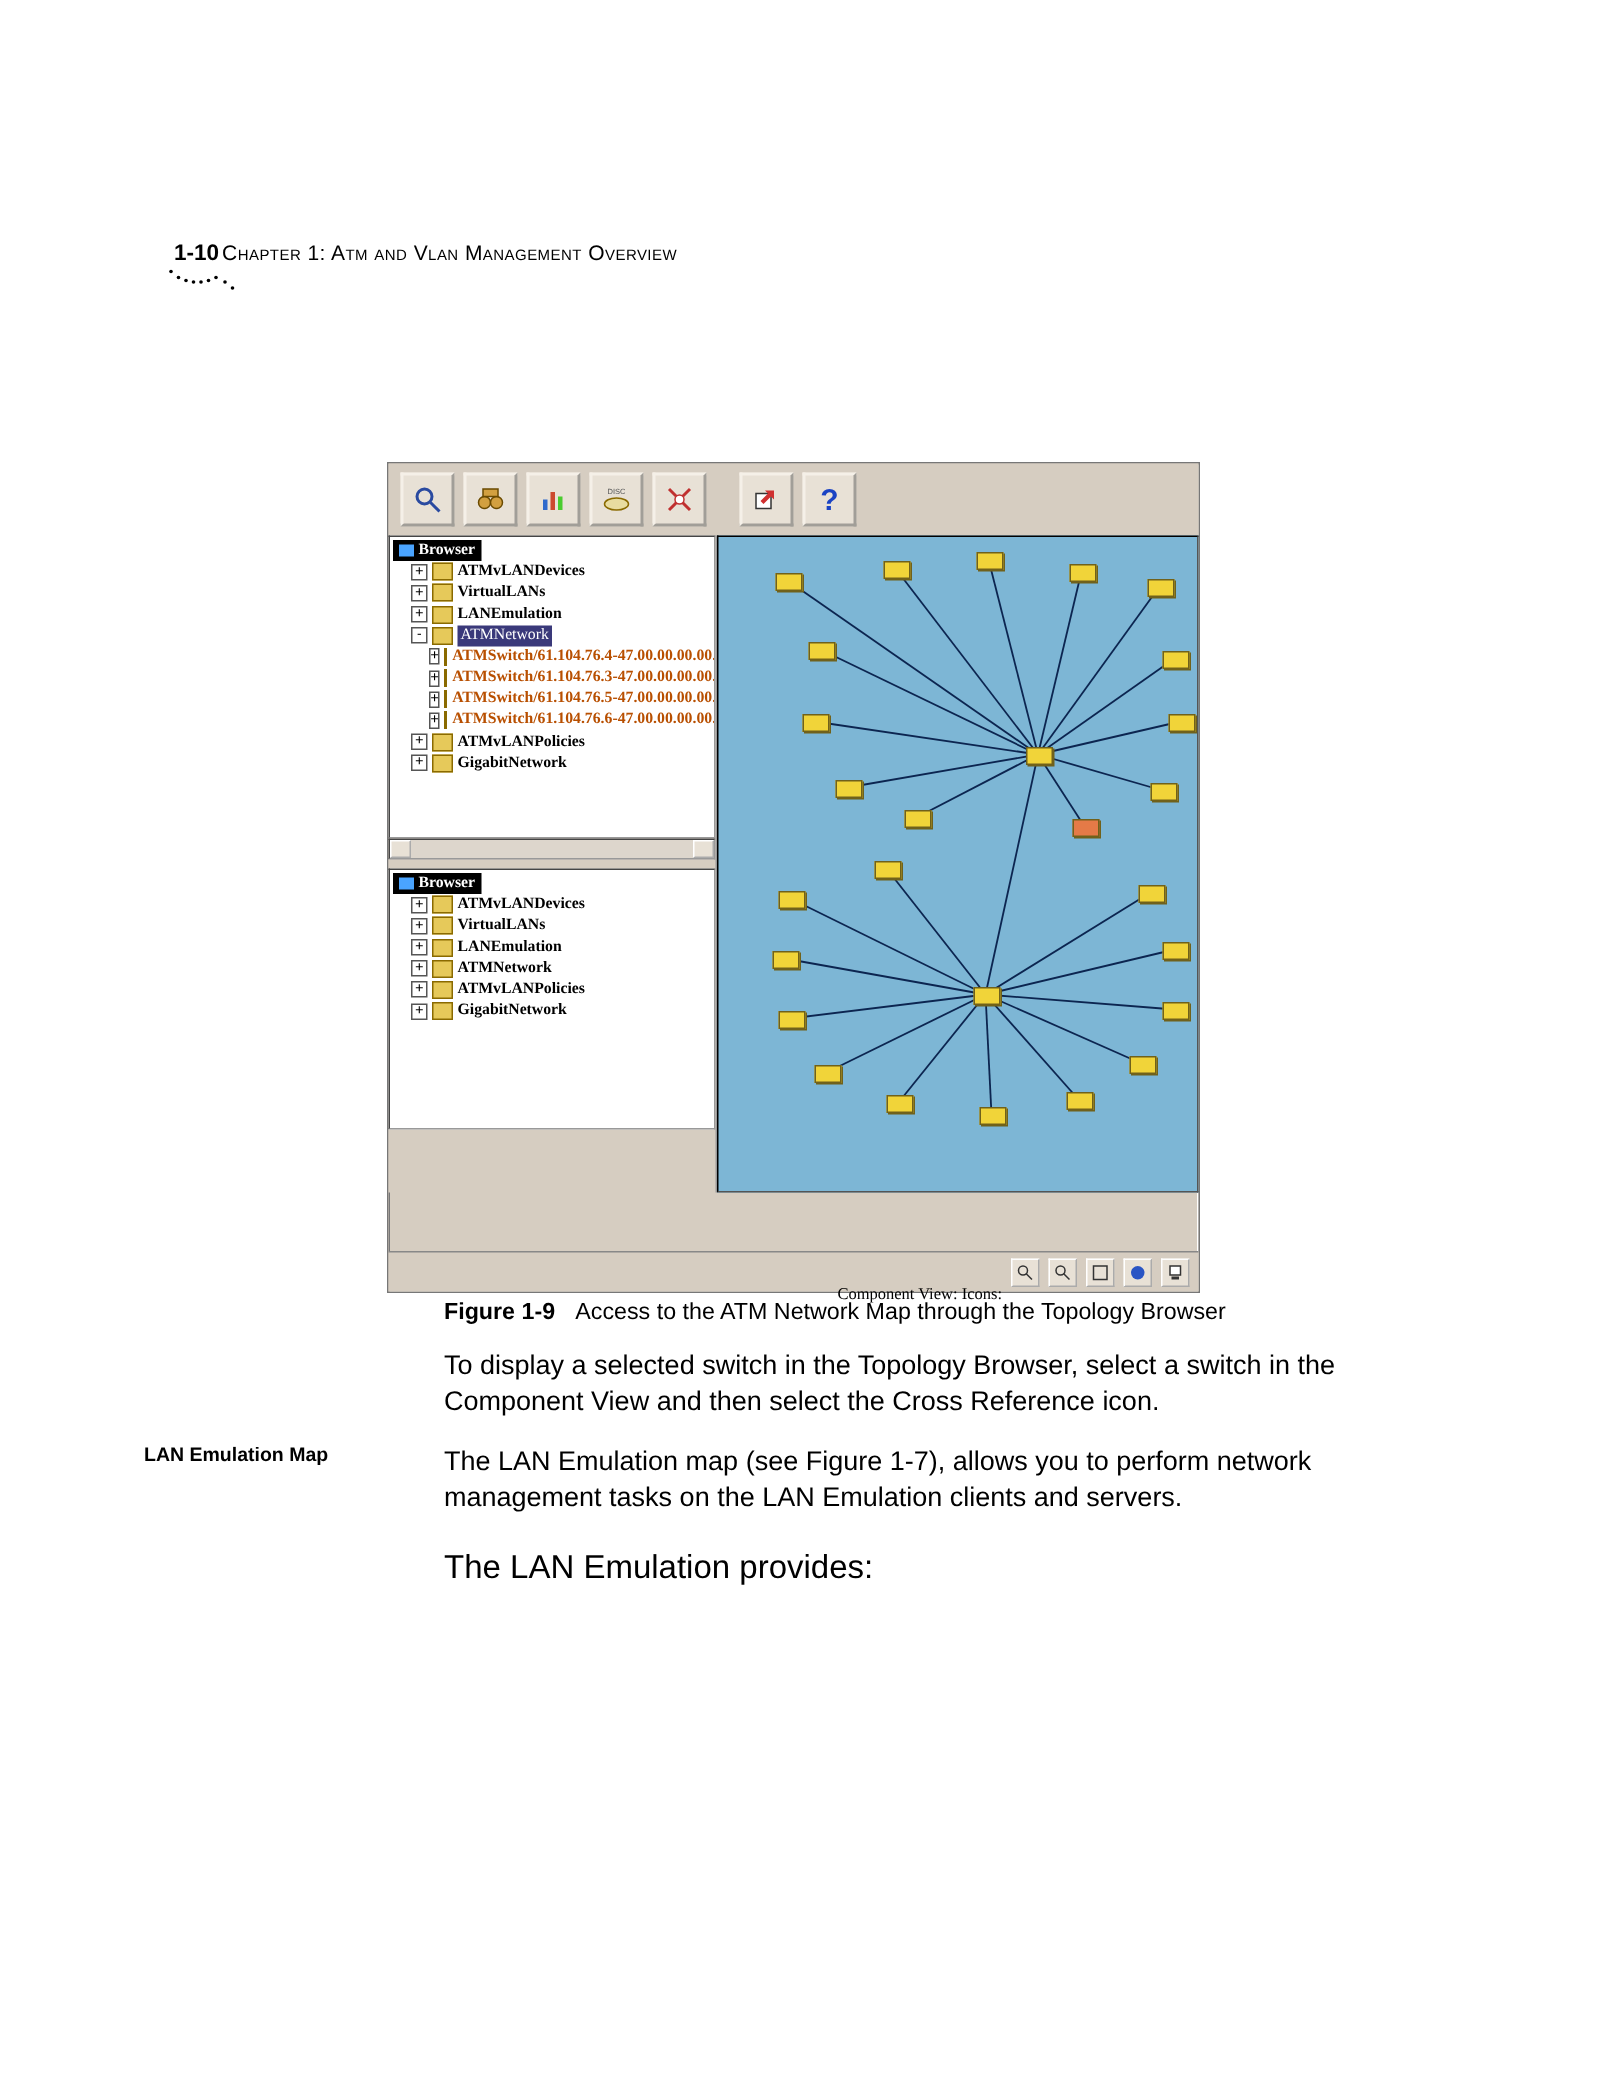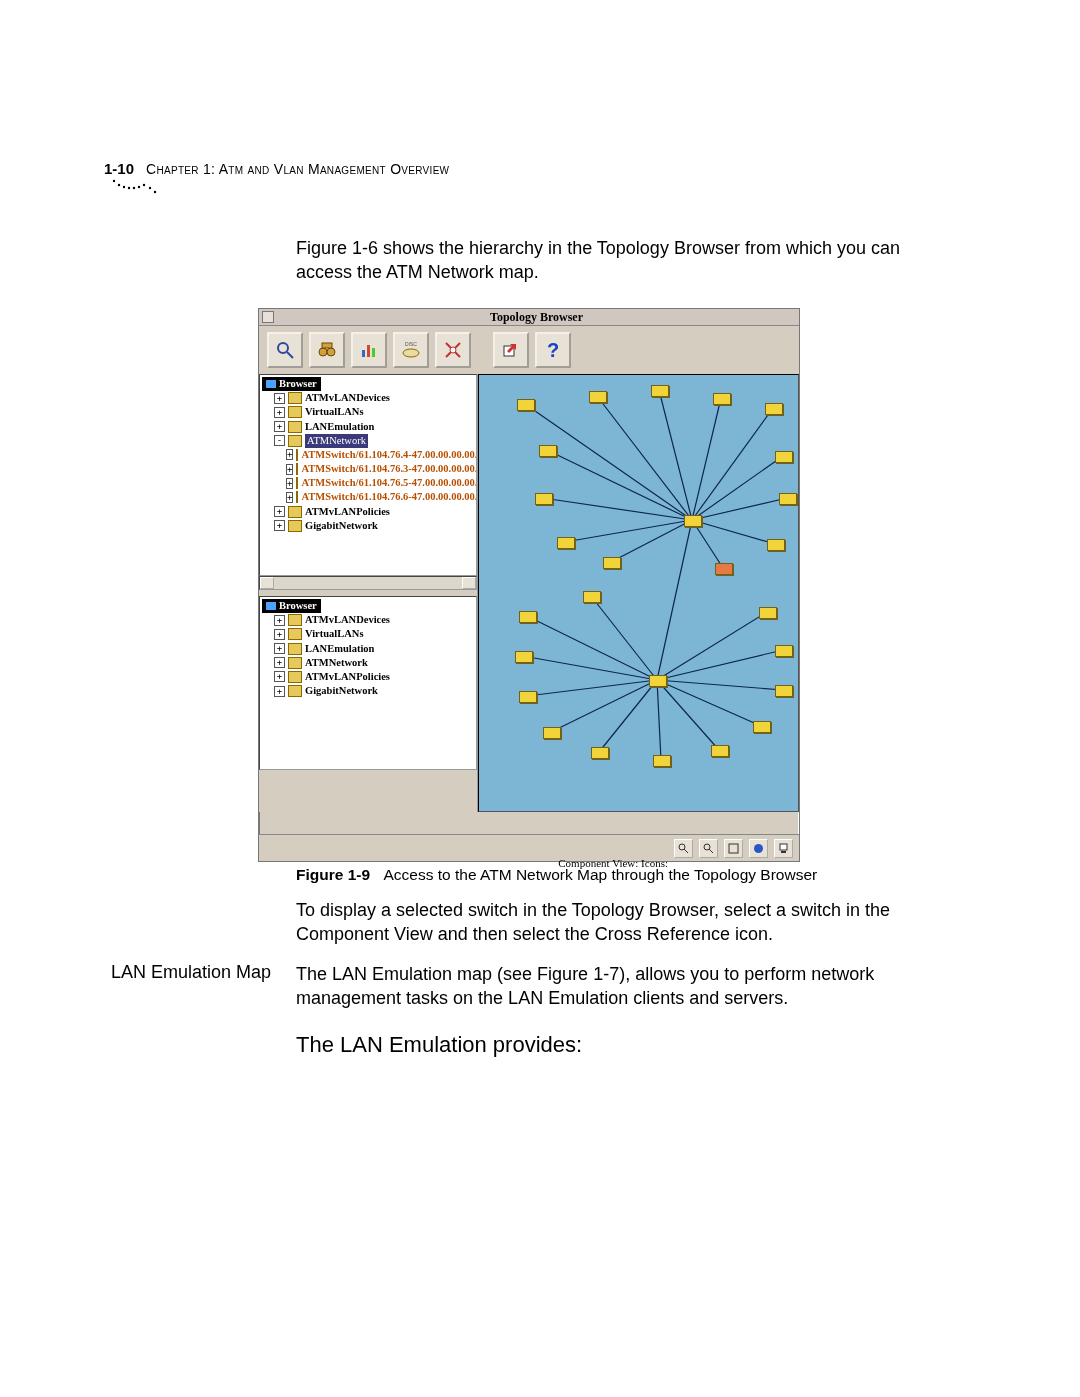--- a/index.html
+++ b/index.html
@@ -14,24 +14,24 @@
   .page {
     position: relative;
     width: 1080px;
     height: 1397px;
     box-sizing: border-box;
     padding: 160px 100px 120px 110px;
   }
   .running-head {
     position: absolute;
     top: 160px;
-    left: 104px;
+    left: 116px;
     display: flex;
     align-items: baseline;
-    gap: 12px;
+    gap: 2px;
     font-size: 15px;
   }
   .running-head .pageno {
     font-weight: bold;
   }
   .running-head .chapter {
     font-variant: small-caps;
     letter-spacing: .3px;
     font-size: 14px;
   }
@@ -239,23 +239,23 @@
     left: 296px;
     right: 120px;
     font-size: 18px;
     line-height: 1.35;
   }
   .side-head {
     position: absolute;
     top: 962px;
     left: 96px;
     width: 190px;
-    text-align: center;
-    font-size: 18px;
-    font-weight: normal;
+    text-align: left;
+    font-size: 13px;
+    font-weight: bold;
   }
   .para-lan1 {
     position: absolute;
     top: 962px;
     left: 296px;
     right: 120px;
     font-size: 18px;
     line-height: 1.35;
   }
   .para-lan2 {
@@ -286,27 +286,22 @@
         <circle cx="17" cy="10" r="1.2"></circle>
           <circle cx="22" cy="10" r="1.2"></circle>
         <circle cx="27" cy="9" r="1.2"></circle>
           <circle cx="32" cy="7" r="1.2"></circle>
         <circle cx="38" cy="10" r="1.2"></circle>
           <circle cx="43" cy="14" r="1.2"></circle>
       </g>
     </svg>
   </div>
 
-  <div class="intro-text">Figure 1-6 shows the hierarchy in the Topology Browser from which you can access the ATM Network map.</div>
 
   <div class="figure-wrap">
-    <div class="titlebar">
-      <span class="ctrl"></span>
-      <span class="title">Topology Browser</span>
-    </div>
 
     <div class="toolbar">
       <div class="tb-btn">
         <svg width="20" height="20">
             <circle cx="8" cy="8" r="5" fill="none" stroke="#2a4aa0" stroke-width="2"></circle>
             <line x1="12" y1="12" x2="18" y2="18" stroke="#2a4aa0" stroke-width="2"></line>
           </svg>
       </div>
       <div class="tb-btn">
         <svg width="20" height="20">

